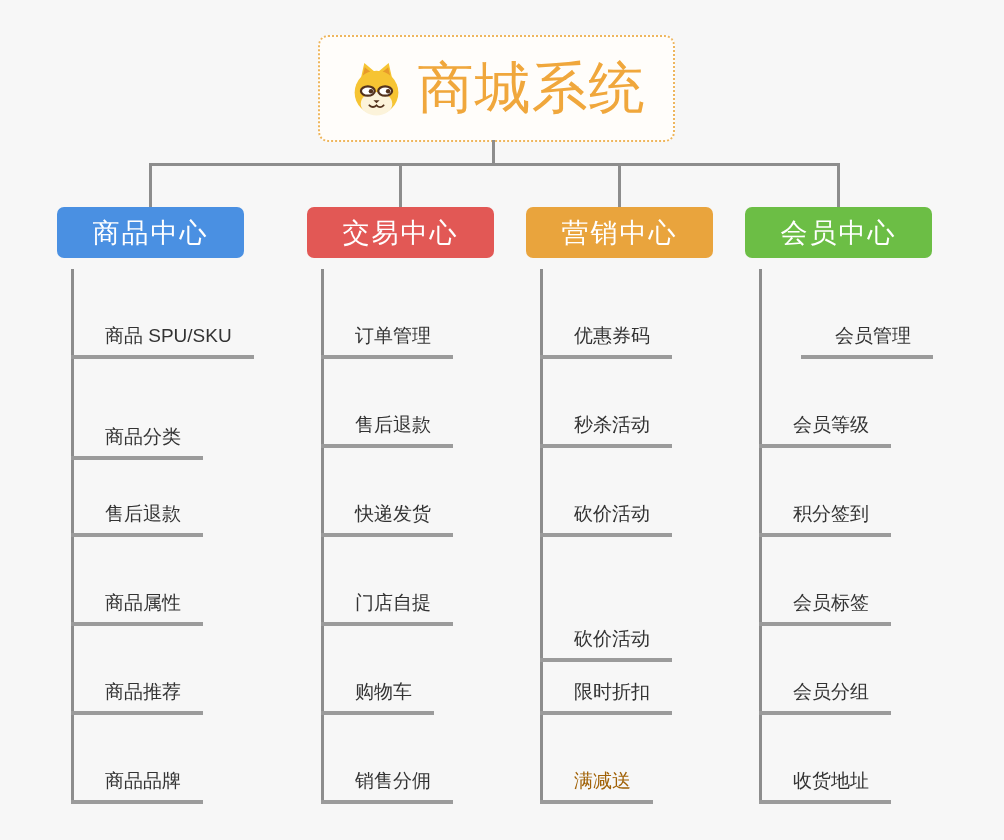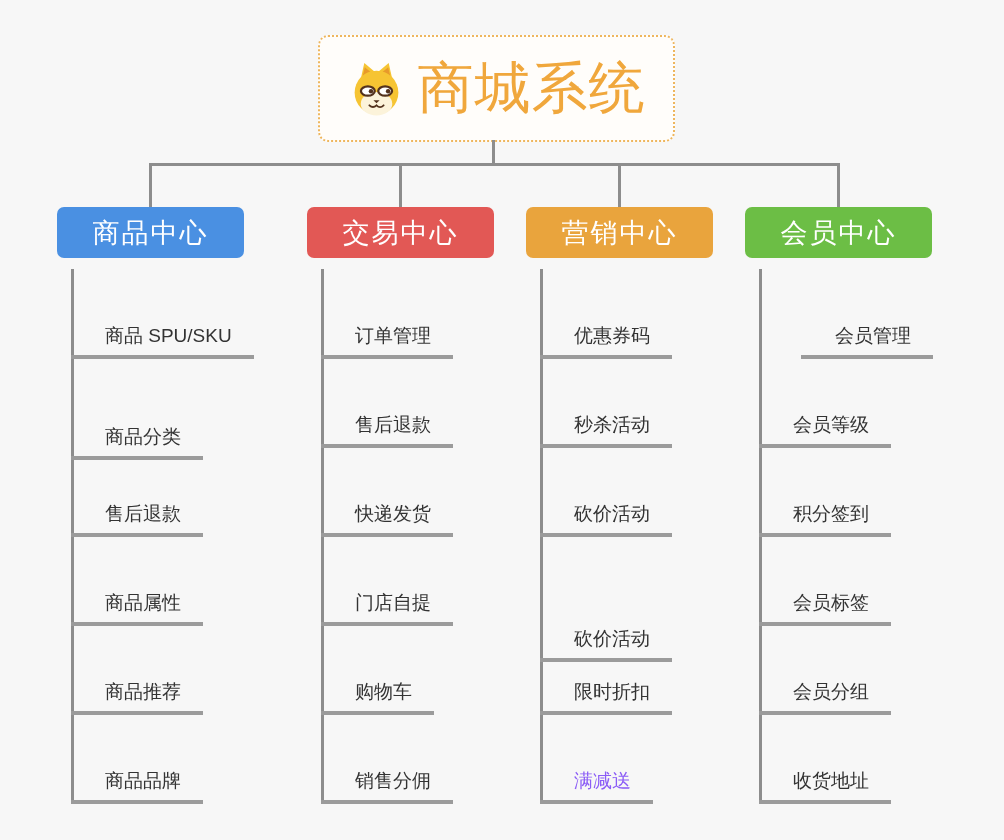--- a/index.html
+++ b/index.html
@@ -81,21 +81,21 @@
     <div class="line" style="left: 618px; top: 163px; width: 3px; height: 44px; background: rgb(141, 141, 141);"></div>
     <div class="branch-box" style="left: 526px; top: 207px; background: rgb(233, 164, 61);">
       <span>营销中心</span>
     </div>
     <div class="line" style="left: 540px; top: 269px; width: 3px; height: 533px; background: rgb(141, 141, 141);"></div>
     <div class="topic-item" style="left: 540px; top: 318px; border-bottom-color: rgb(155, 155, 155); color: rgb(51, 51, 51);">优惠券码</div>
     <div class="topic-item" style="left: 540px; top: 407px; border-bottom-color: rgb(155, 155, 155); color: rgb(51, 51, 51);">秒杀活动</div>
     <div class="topic-item" style="left: 540px; top: 496px; border-bottom-color: rgb(155, 155, 155); color: rgb(51, 51, 51);">砍价活动</div>
     <div class="topic-item" style="left: 540px; top: 585px; border-bottom-color: rgb(155, 155, 155); color: rgb(51, 51, 51); margin-top: 36px;">砍价活动</div>
     <div class="topic-item" style="left: 540px; top: 674px; border-bottom-color: rgb(155, 155, 155); color: rgb(51, 51, 51);">限时折扣</div>
-    <div class="topic-item" style="left: 540px; top: 763px; border-bottom-color: rgb(155, 155, 155); color: #8b5cf6;">满减送</div>
+    <div class="topic-item" style="left: 540px; top: 763px; border-bottom-color: rgb(155, 155, 155); color: #a16207;">满减送</div>
     <div class="line" style="left: 837px; top: 163px; width: 3px; height: 44px; background: rgb(141, 141, 141);"></div>
     <div class="branch-box" style="left: 745px; top: 207px; background: rgb(108, 190, 69);">
       <span>会员中心</span>
     </div>
     <div class="line" style="left: 759px; top: 269px; width: 3px; height: 533px; background: rgb(141, 141, 141);"></div>
     <div class="topic-item" style="left: 801px; top: 318px; border-bottom-color: rgb(155, 155, 155); color: rgb(51, 51, 51);">会员管理</div>
     <div class="topic-item" style="left: 759px; top: 407px; border-bottom-color: rgb(155, 155, 155); color: rgb(51, 51, 51);">会员等级</div>
     <div class="topic-item" style="left: 759px; top: 496px; border-bottom-color: rgb(155, 155, 155); color: rgb(51, 51, 51);">积分签到</div>
     <div class="topic-item" style="left: 759px; top: 585px; border-bottom-color: rgb(155, 155, 155); color: rgb(51, 51, 51);">会员标签</div>
     <div class="topic-item" style="left: 759px; top: 674px; border-bottom-color: rgb(155, 155, 155); color: rgb(51, 51, 51);">会员分组</div>

